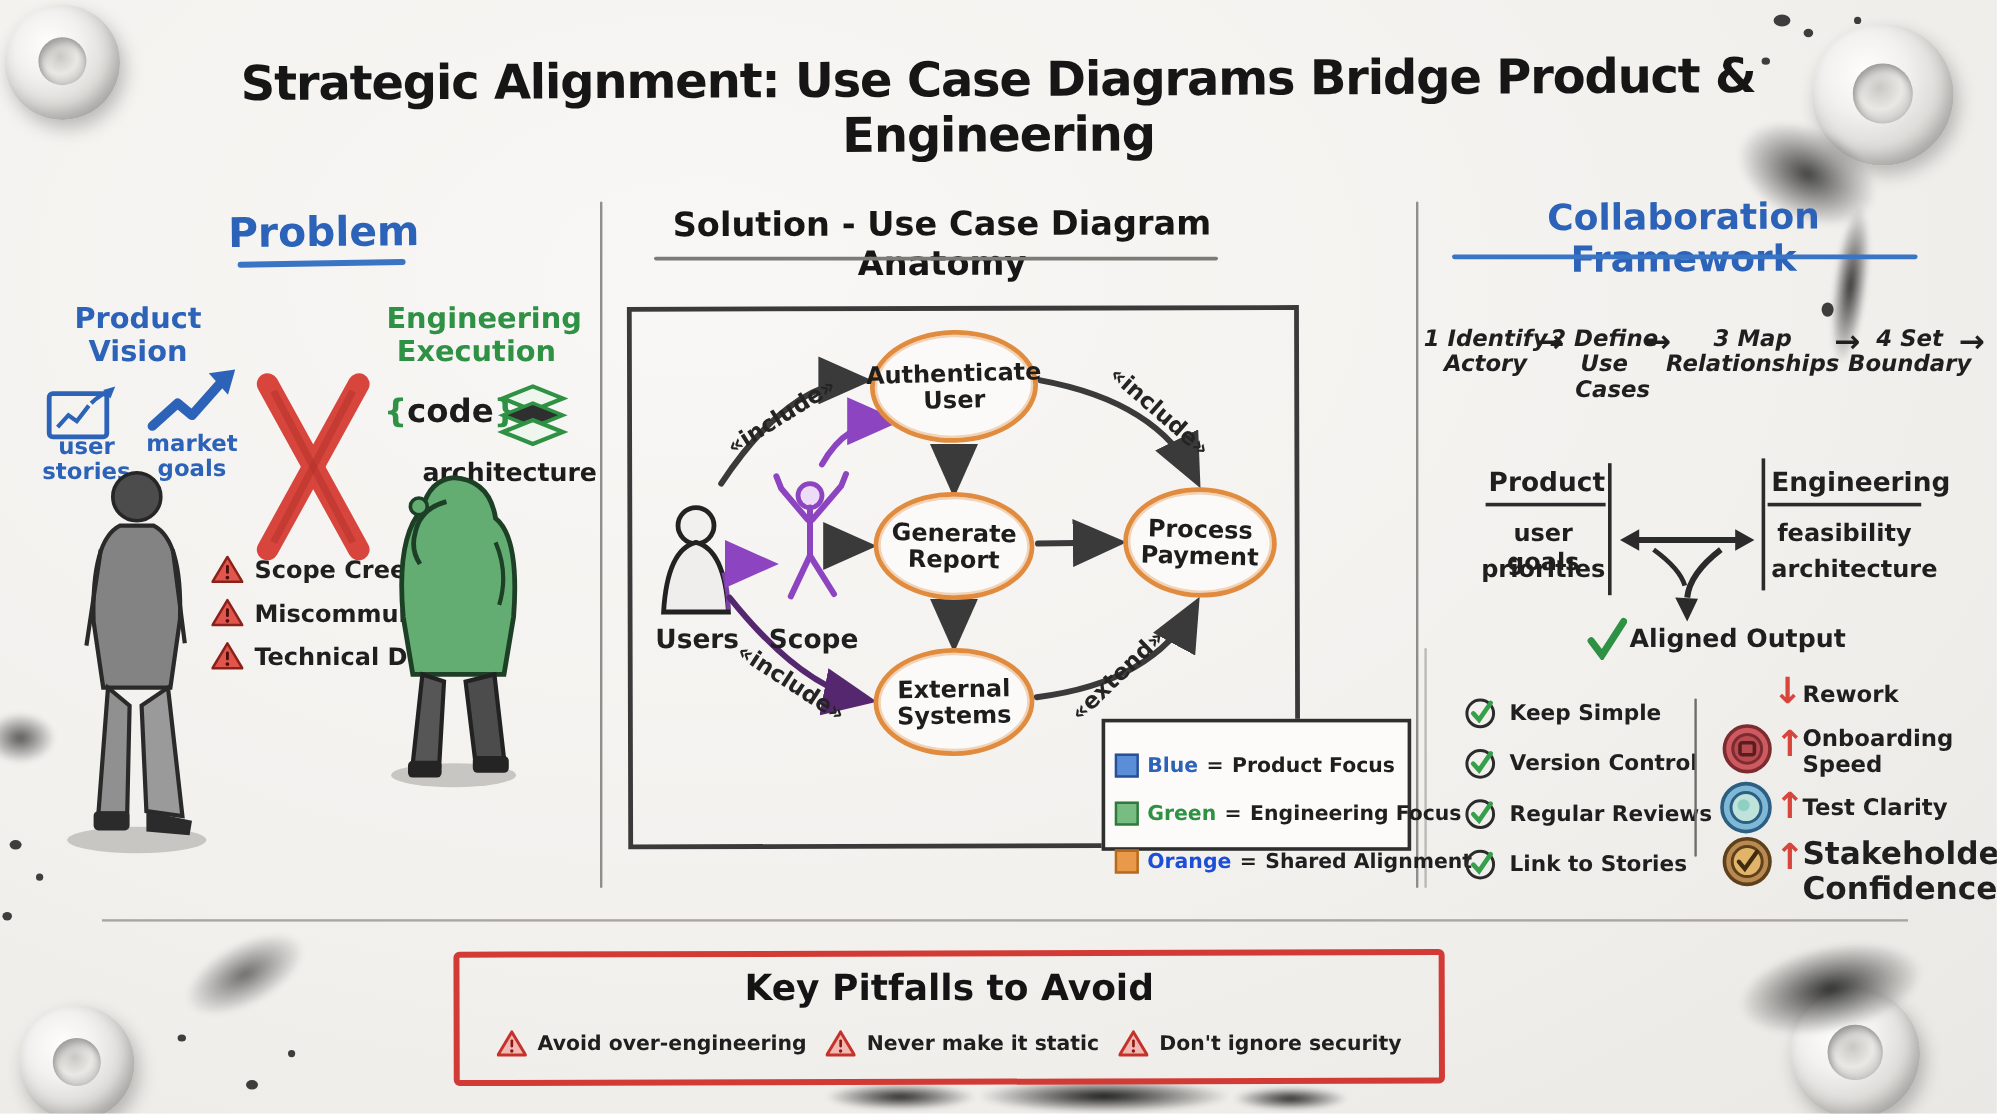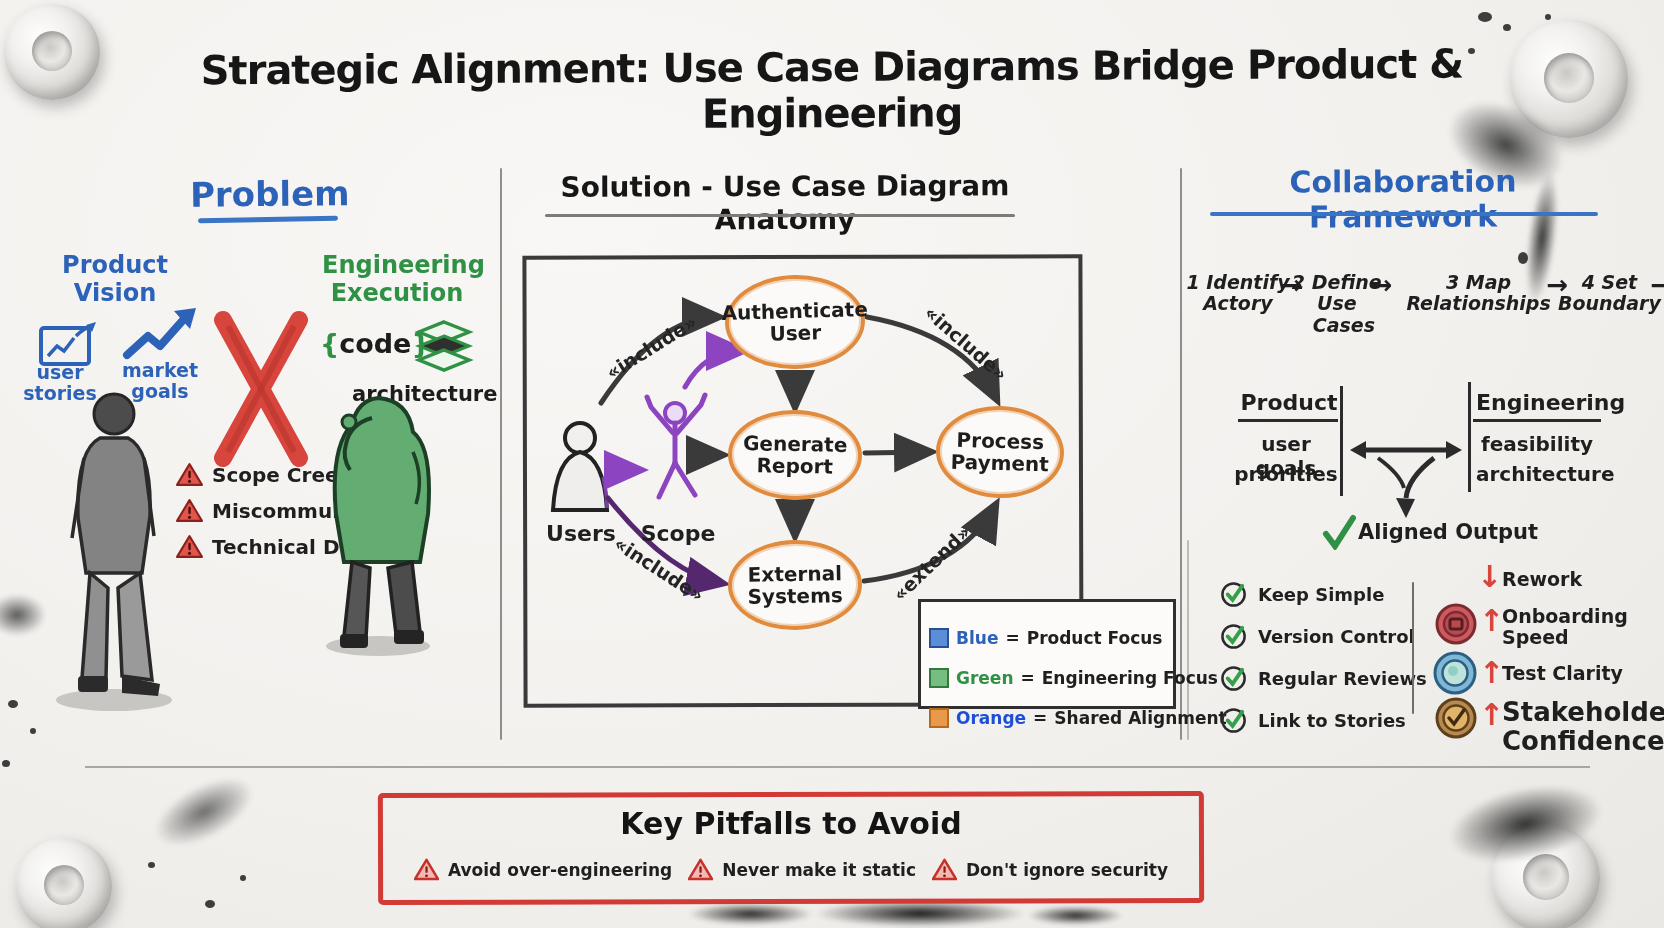--- a/index.html
+++ b/index.html
@@ -79,21 +79,21 @@
 <div class="abs" style="left:198px;top:217px;width:140px;height:5px;background:#3a74c4;border-radius:3px;transform:rotate(-1deg);"></div>
 
 <div class="abs ctr blue" style="left:55px;top:252px;width:120px;font-size:24px;line-height:1.15;">Product Vision</div>
 
 <svg class="abs" style="left:38px;top:320px;" width="62" height="48" viewBox="0 0 62 48">
   <rect x="3" y="8" width="48" height="36" rx="3" fill="none" stroke="#2c63b8" stroke-width="4"></rect>
   <polyline points="10,36 19,26 26,31 36,18" fill="none" stroke="#2c63b8" stroke-width="3.5"></polyline>
   <path d="M38,16 Q46,8 54,6" fill="none" stroke="#2c63b8" stroke-width="3.5"></path>
   <polygon points="58,2 48,5 54,12" fill="#2c63b8"></polygon>
 </svg>
-<div class="abs ctr blue" style="left:16px;top:362px;width:88px;font-size:19px;line-height:1.1;">user stories</div>
+<div class="abs ctr blue" style="left:28px;top:362px;width:88px;font-size:19px;line-height:1.1;">user stories</div>
 
 <svg class="abs" style="left:122px;top:305px;" width="78" height="58" viewBox="0 0 78 58">
   <path d="M5,50 L26,31 L38,41 L62,14" fill="none" stroke="#2c63b8" stroke-width="8" stroke-linecap="round" stroke-linejoin="round"></path>
   <polygon points="52,6 74,3 68,24" fill="#2c63b8"></polygon>
 </svg>
 <div class="abs ctr blue" style="left:118px;top:360px;width:84px;font-size:19px;line-height:1.1;">market goals</div>
 
 <svg class="abs" style="left:210px;top:306px;" width="102" height="168" viewBox="0 0 102 168">
   <path d="M13,14 L89,152" stroke="#d8453c" stroke-width="18" stroke-linecap="round"></path>
   <path d="M89,14 L13,152" stroke="#d8453c" stroke-width="18" stroke-linecap="round"></path>
@@ -250,21 +250,21 @@
   <div class="step" style="width:84px;">
     <div class="l1"><span>1</span>&nbsp;<span>Identify</span></div>
     <div class="l2">Actory</div>
   </div>
   <span class="step-arrow">→</span>
   <div class="step" style="width:66px;">
     <div class="l1"><span>2</span>&nbsp;<span>Define</span></div>
     <div class="l2" style="width:48px;">Use Cases</div>
   </div>
   <span class="step-arrow">→</span>
-  <div class="step" style="width:134px;margin-left:18px;">
+  <div class="step" style="width:134px;">
     <div class="l1"><span>3</span>&nbsp;<span>Map</span></div>
     <div class="l2">Relationships</div>
   </div>
   <span class="step-arrow">→</span>
   <div class="step" style="width:80px;">
     <div class="l1"><span>4</span>&nbsp;<span>Set</span></div>
     <div class="l2">Boundary</div>
   </div>
   <span class="step-arrow">→</span>
 </div>

